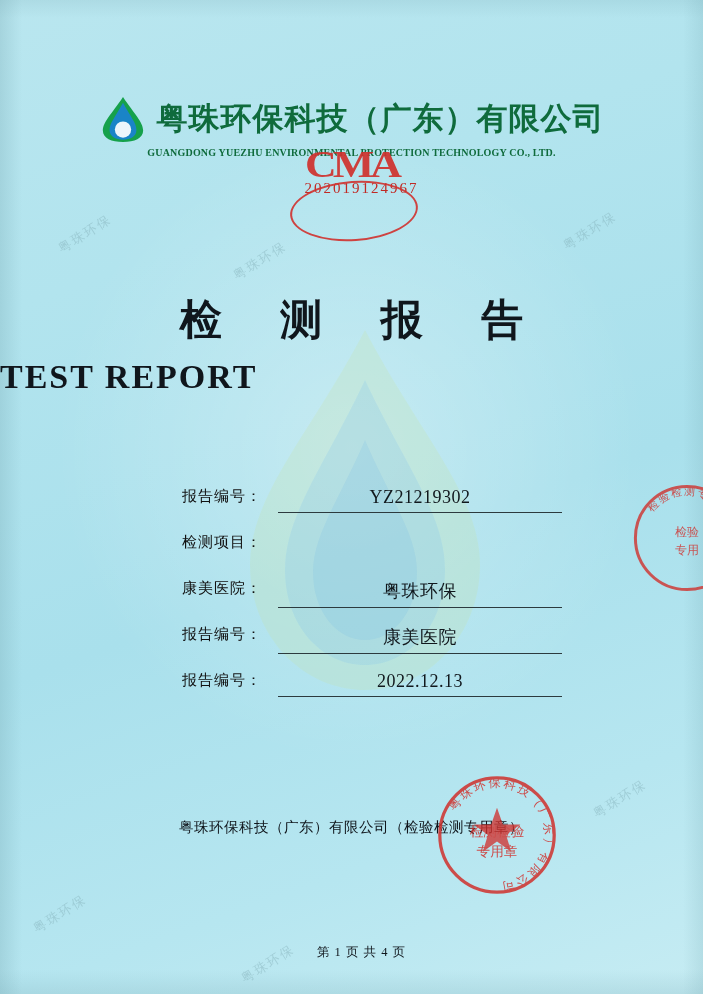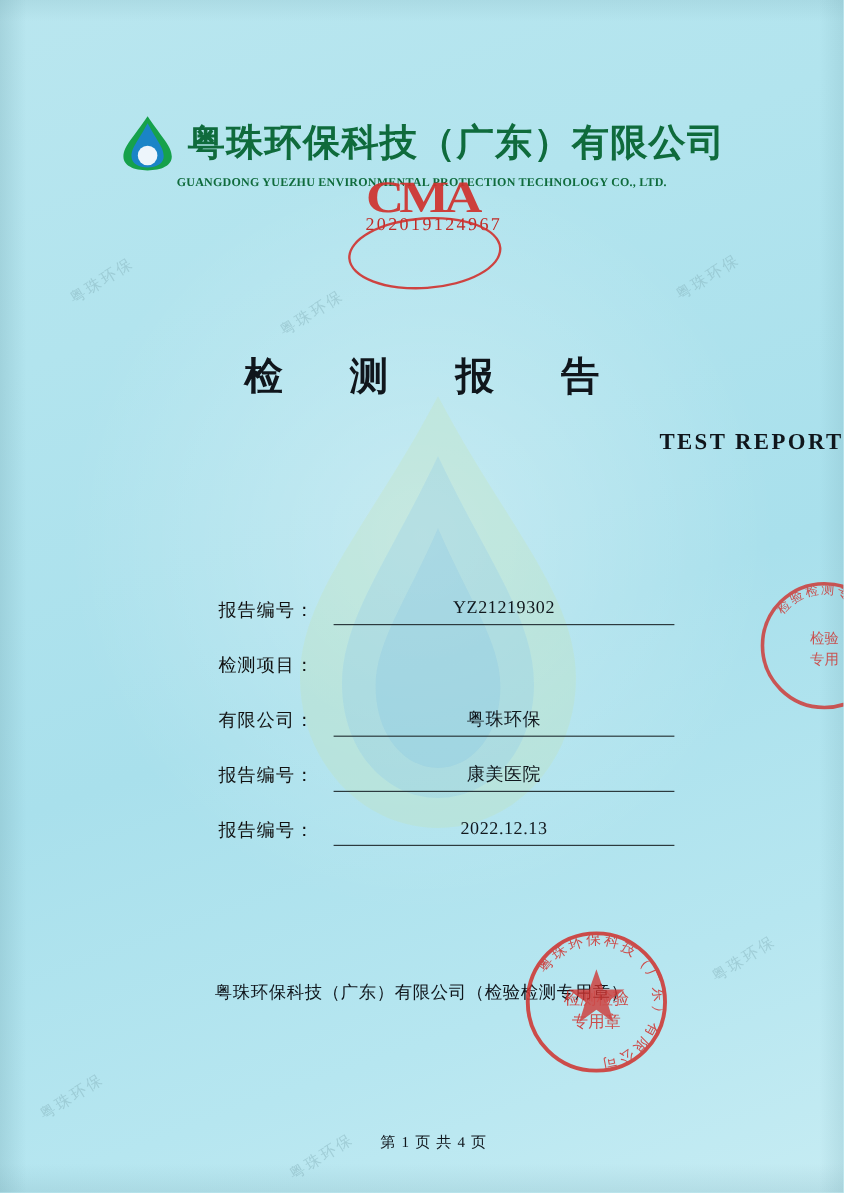--- a/index.html
+++ b/index.html
@@ -130,63 +130,63 @@
 
   
   .title-cn {
     position: absolute;
     left: 0;
     top: 292px;
     width: 703px;
     text-align: center;
     font-family: "Liberation Serif", serif;
     font-weight: bold;
-    font-size: 32px;
+    font-size: 42px;
     letter-spacing: 24px;
     text-indent: 24px;
     color: #10161c;
   }
   .title-en {
     position: absolute;
     left: 0;
     top: 358px;
     width: 703px;
-    text-align: right;
-    font-family: "Liberation Serif", serif;
-    font-weight: bold;
-    font-size: 19px;
+    text-align: left;
+    font-family: "Liberation Serif", serif;
+    font-weight: bold;
+    font-size: 34px;
     letter-spacing: 2px;
     color: #10161c;
   }
 
   
   .fields {
     position: absolute;
     left: 182px;
     top: 487px;
     width: 380px;
   }
   .field-row {
     display: flex;
-    align-items: center;
+    align-items: flex-start;
     height: 46px;
   }
   .field-label {
     width: 96px;
     flex: none;
     font-size: 15px;
     color: #111;
     letter-spacing: 1px;
     padding-bottom: 4px;
   }
   .field-value {
     flex: 1;
     border-bottom: 1px solid #2c3a3e;
     text-align: center;
-    font-size: 15px;
+    font-size: 18px;
     color: #11181d;
     padding-bottom: 4px;
     letter-spacing: 0.5px;
   }
 
   
   .footer-company {
     position: absolute;
     left: 0;
     top: 818px;
@@ -273,21 +273,21 @@
 
   <div class="fields">
     <div class="field-row">
       <div class="field-label">报告编号：</div>
       <div class="field-value">YZ21219302</div>
     </div>
     <div class="field-row">
       <div class="field-label">检测项目：</div>
     </div>
     <div class="field-row">
-      <div class="field-label">有限公司：</div>
+      <div class="field-label">康美医院：</div>
       <div class="field-value">粤珠环保</div>
     </div>
     <div class="field-row">
       <div class="field-label">报告编号：</div>
       <div class="field-value">康美医院</div>
     </div>
     <div class="field-row">
       <div class="field-label">报告编号：</div>
       <div class="field-value">2022.12.13</div>
     </div>

